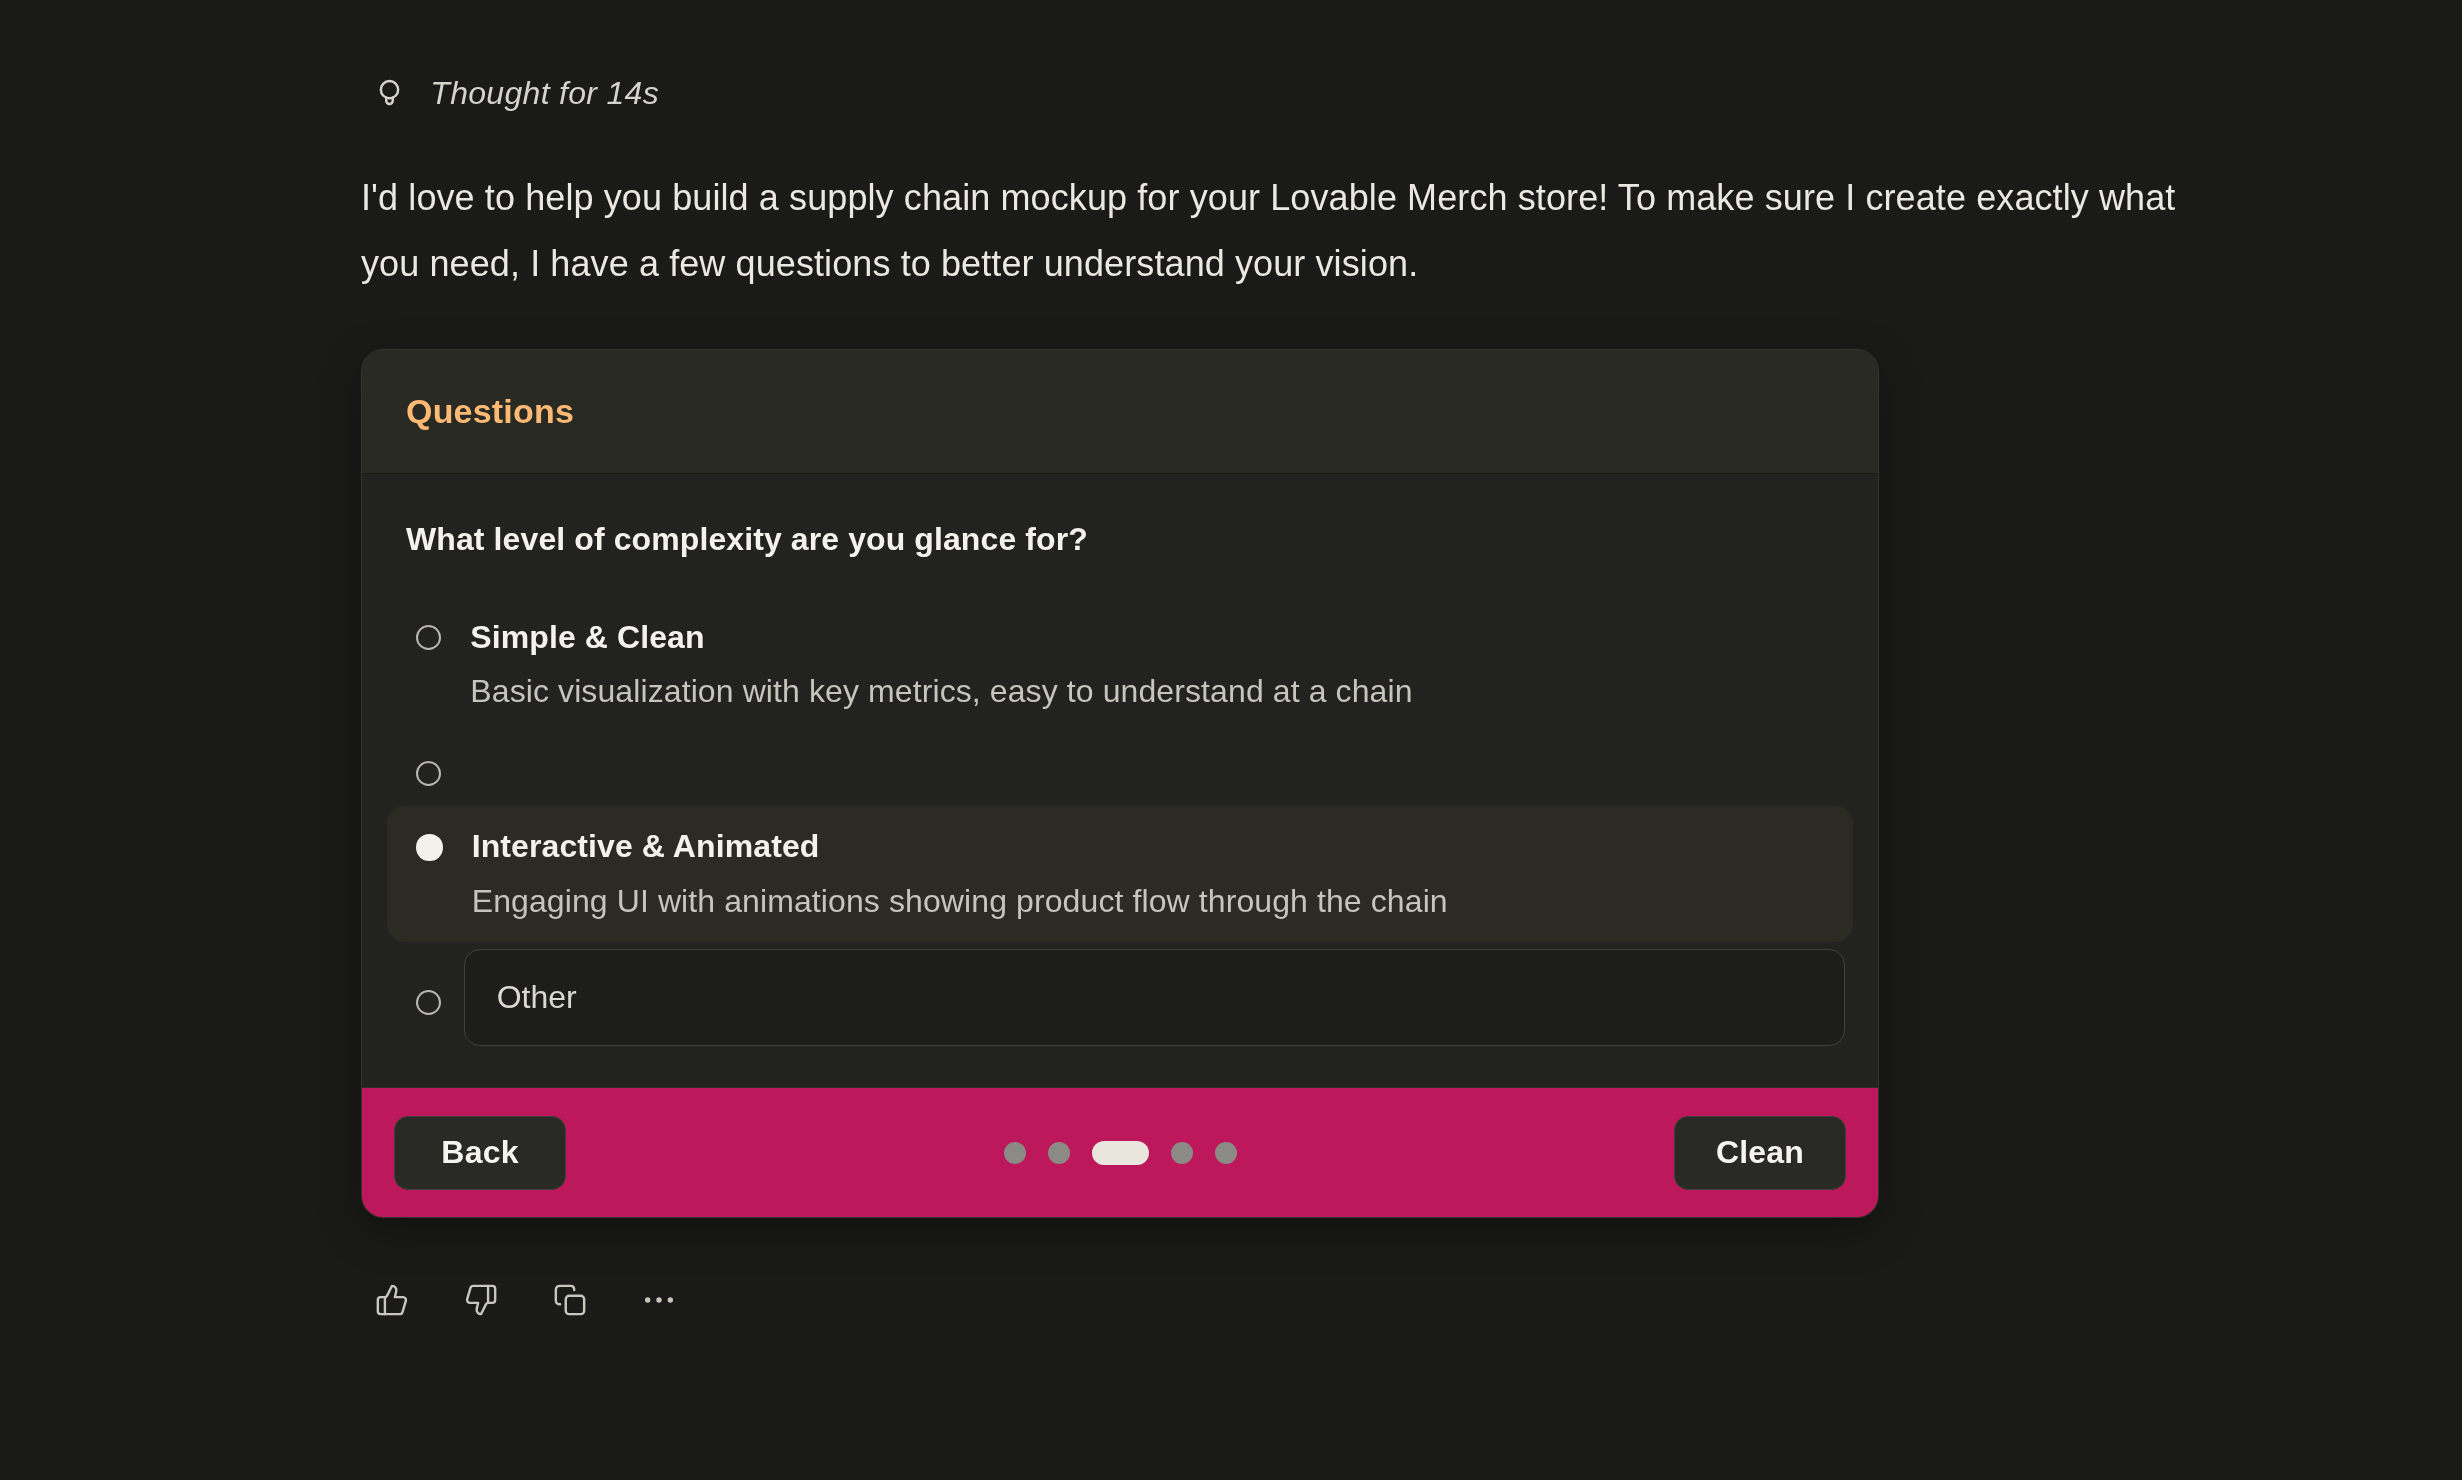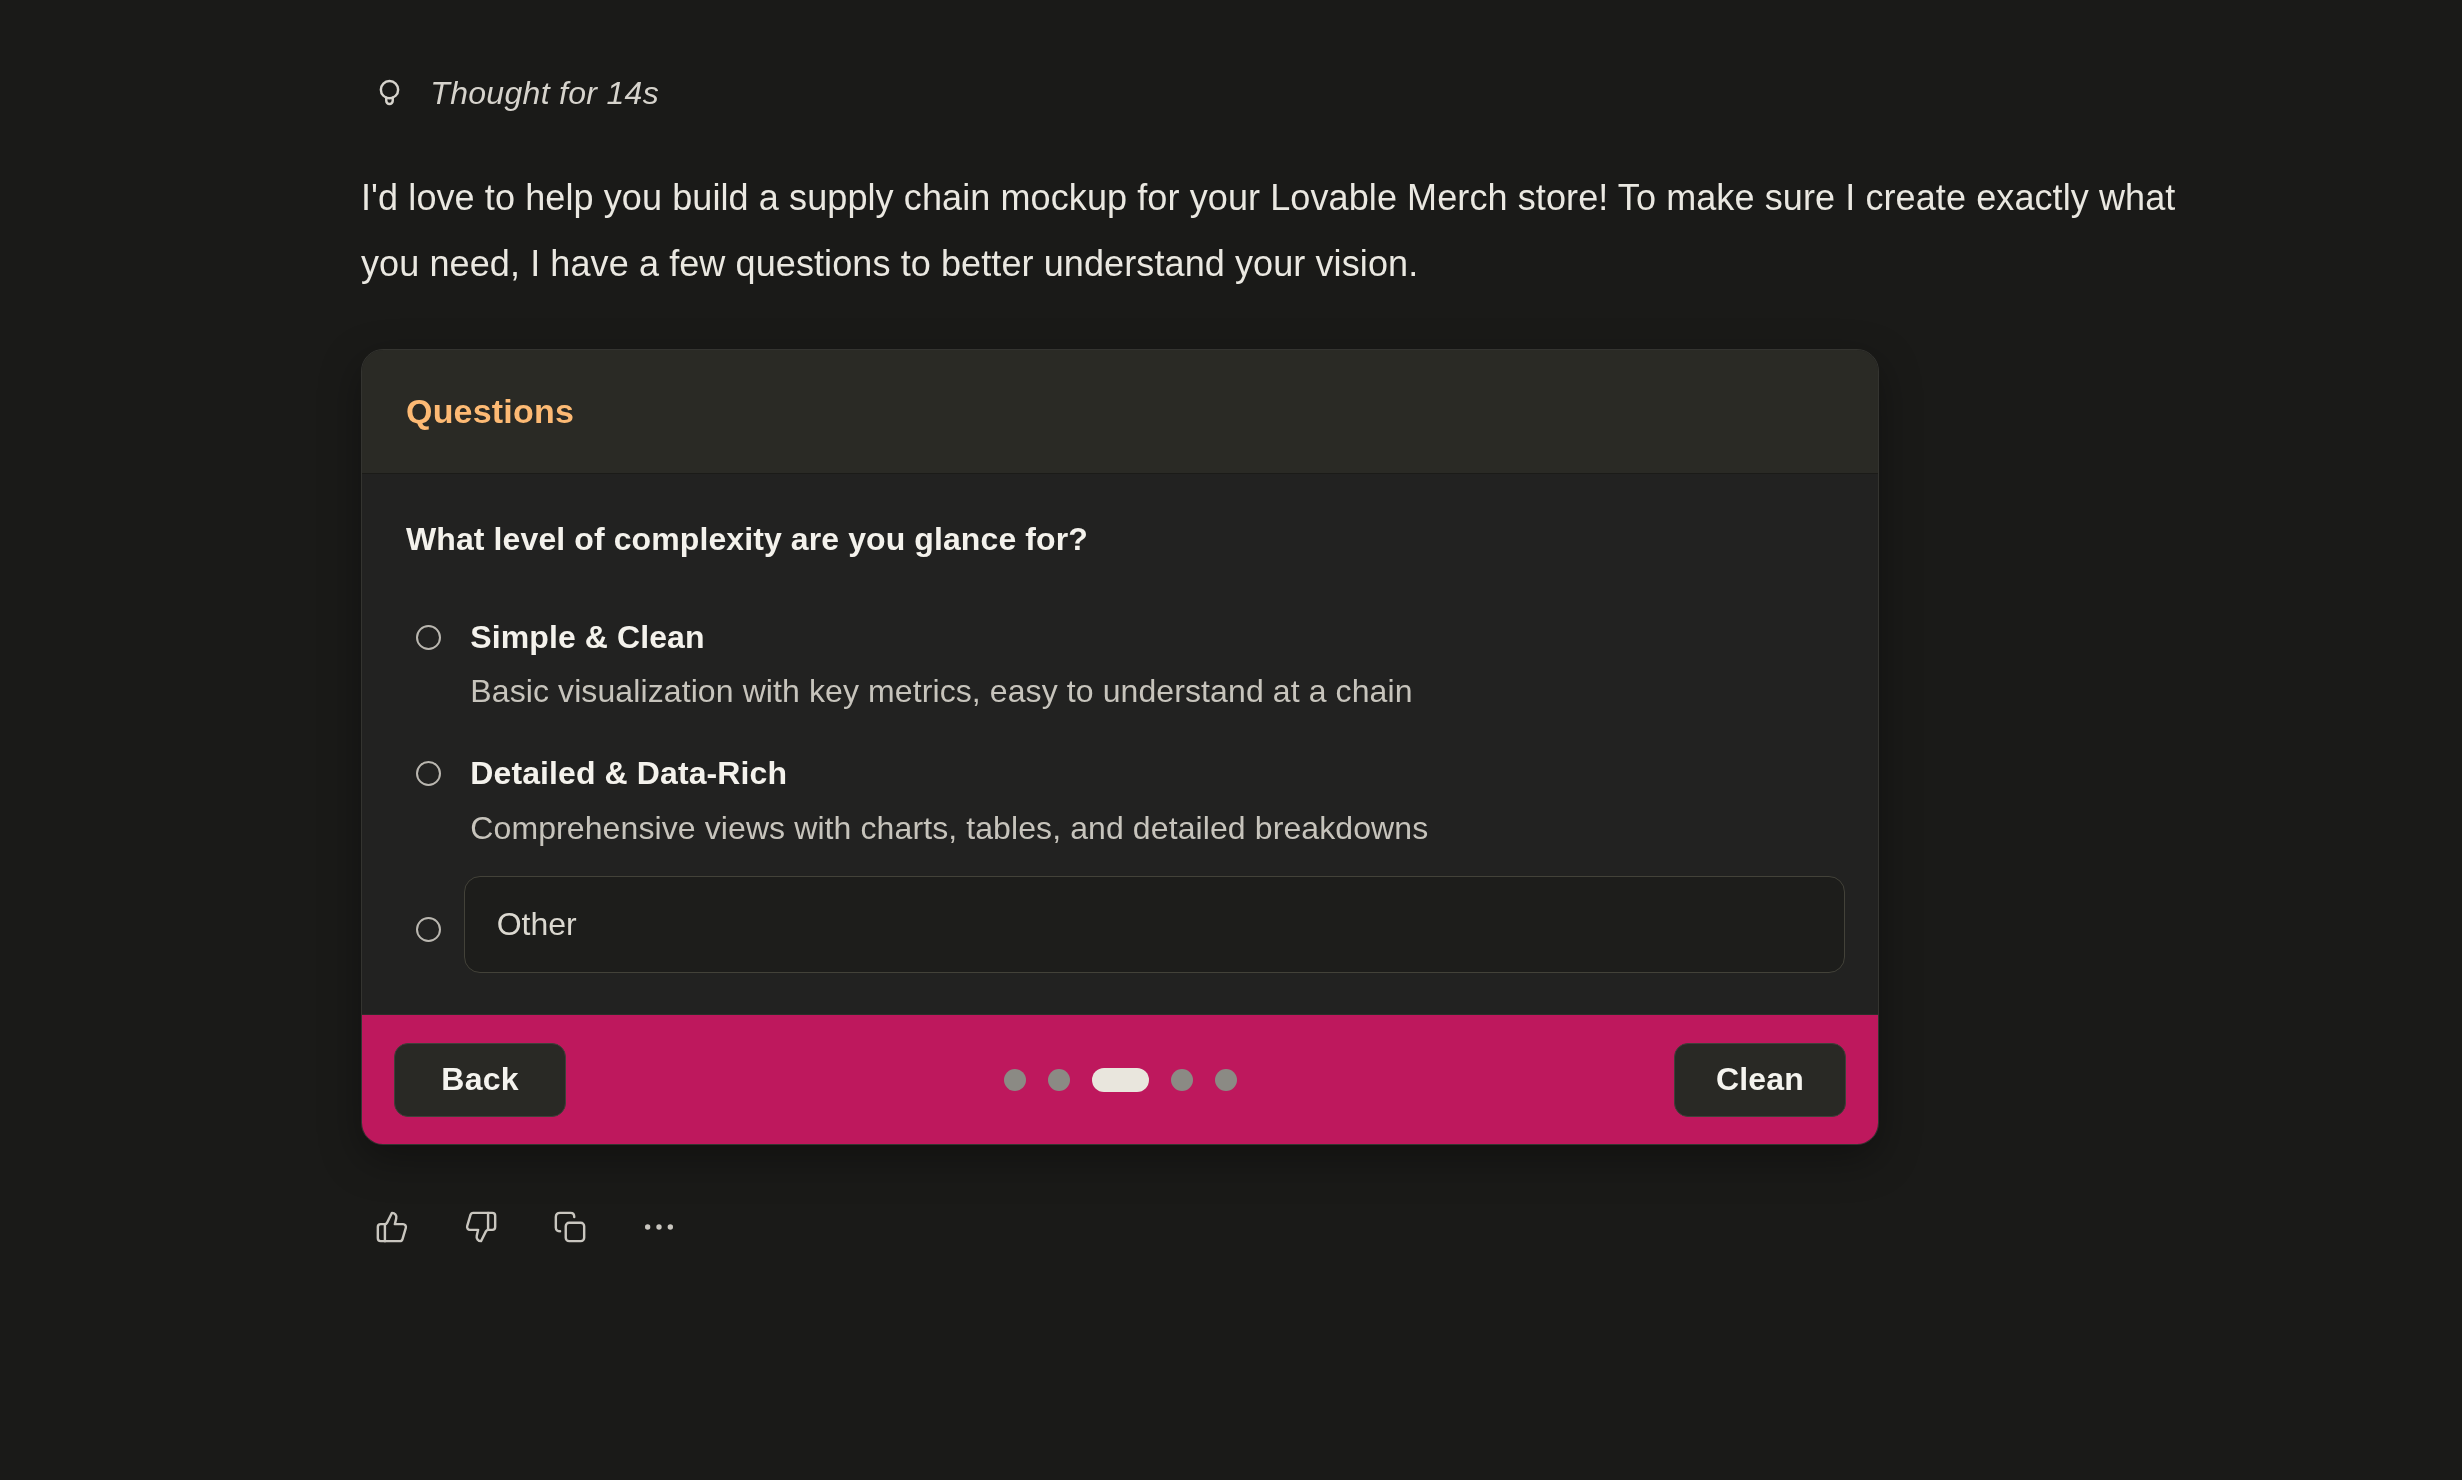--- a/index.html
+++ b/index.html
@@ -240,26 +240,29 @@
       <div class="option-row">
         <span class="radio"></span>
         <span class="option-text">
           <span class="option-label" style="display:block">Simple &amp; Clean</span>
           <span class="option-desc" style="display:block">Basic visualization with key metrics, easy to understand at a chain</span>
         </span>
       </div>
 
       <div class="option-row">
         <span class="radio"></span>
+      </div>
+
+      <div class="option-row selected">
+        <span class="radio checked"></span>
         <span class="option-text">
-          <span class="option-label" style="display:block">Detailed &amp; Data-Rich</span>
-          <span class="option-desc" style="display:block">Comprehensive views with charts, tables, and detailed breakdowns</span>
+          <span class="option-label" style="display:block">Interactive &amp; Animated</span>
+          <span class="option-desc" style="display:block">Engaging UI with animations showing product flow through the chain</span>
         </span>
       </div>
-
 
       <div class="other-row">
         <span class="radio"></span>
         <input class="other-input" type="text" placeholder="Other" style="">
       </div>
     </div>
 
     <div class="card-footer">
       <button class="nav-btn">Back</button>
 

